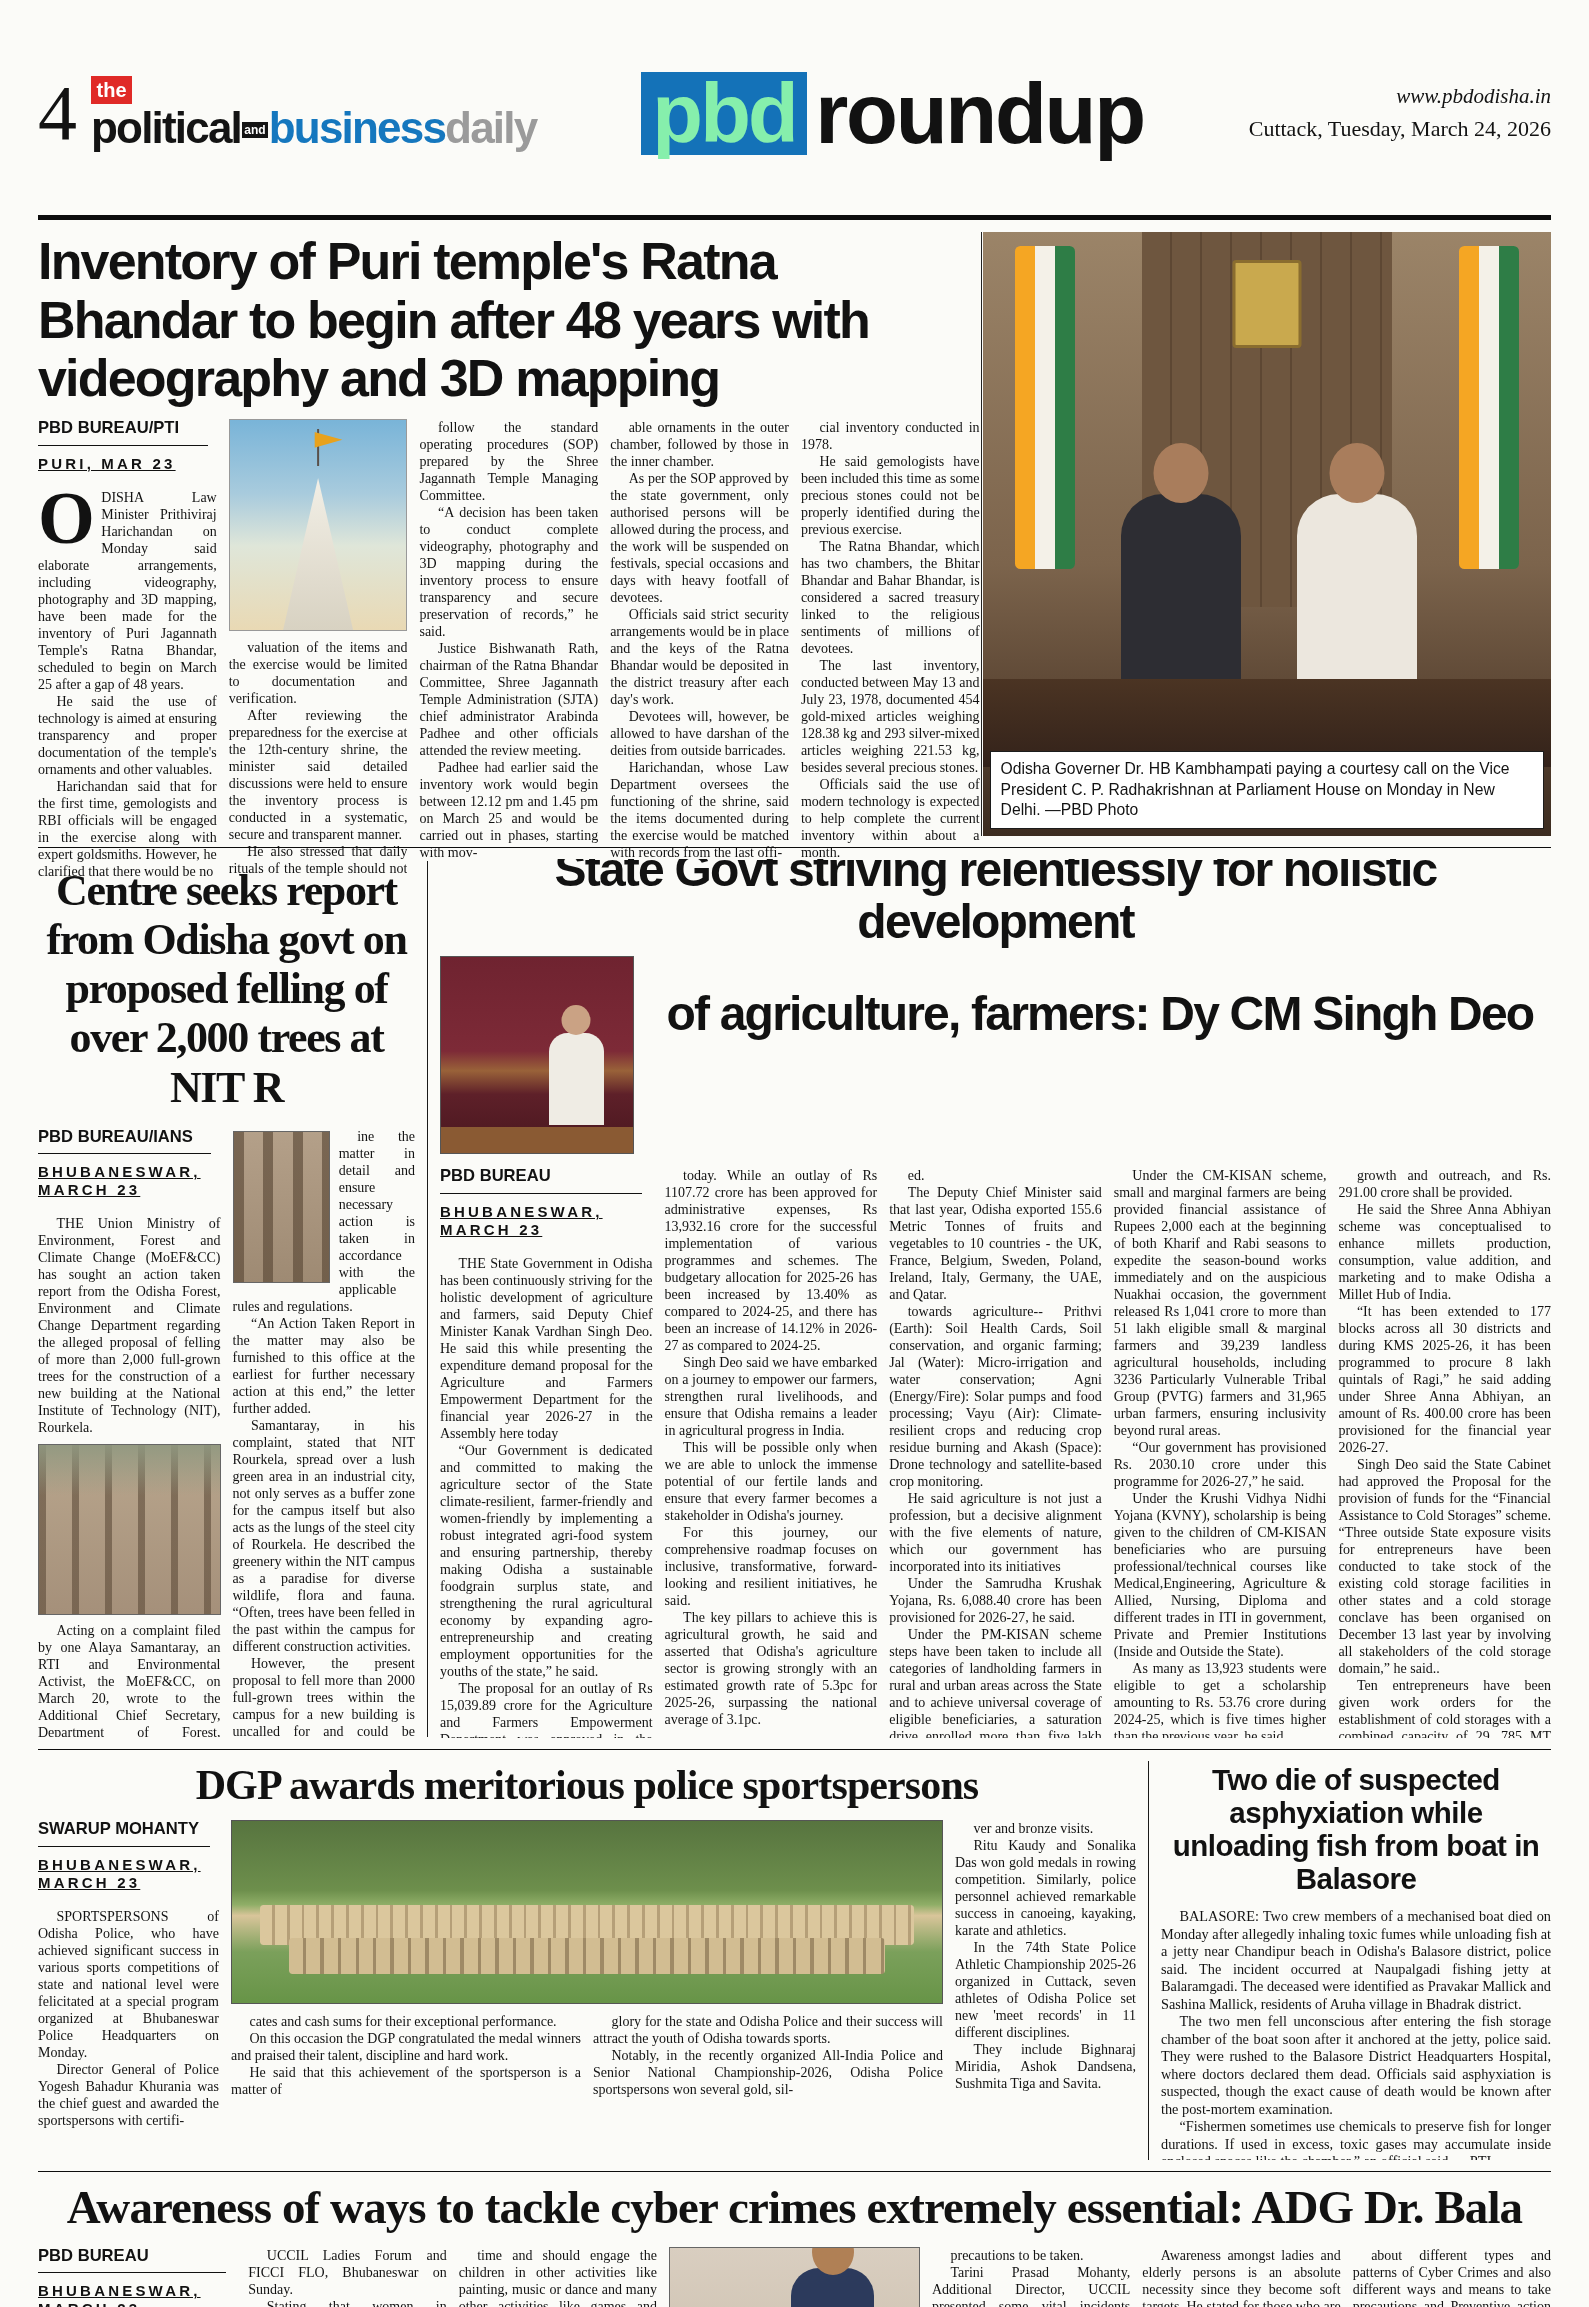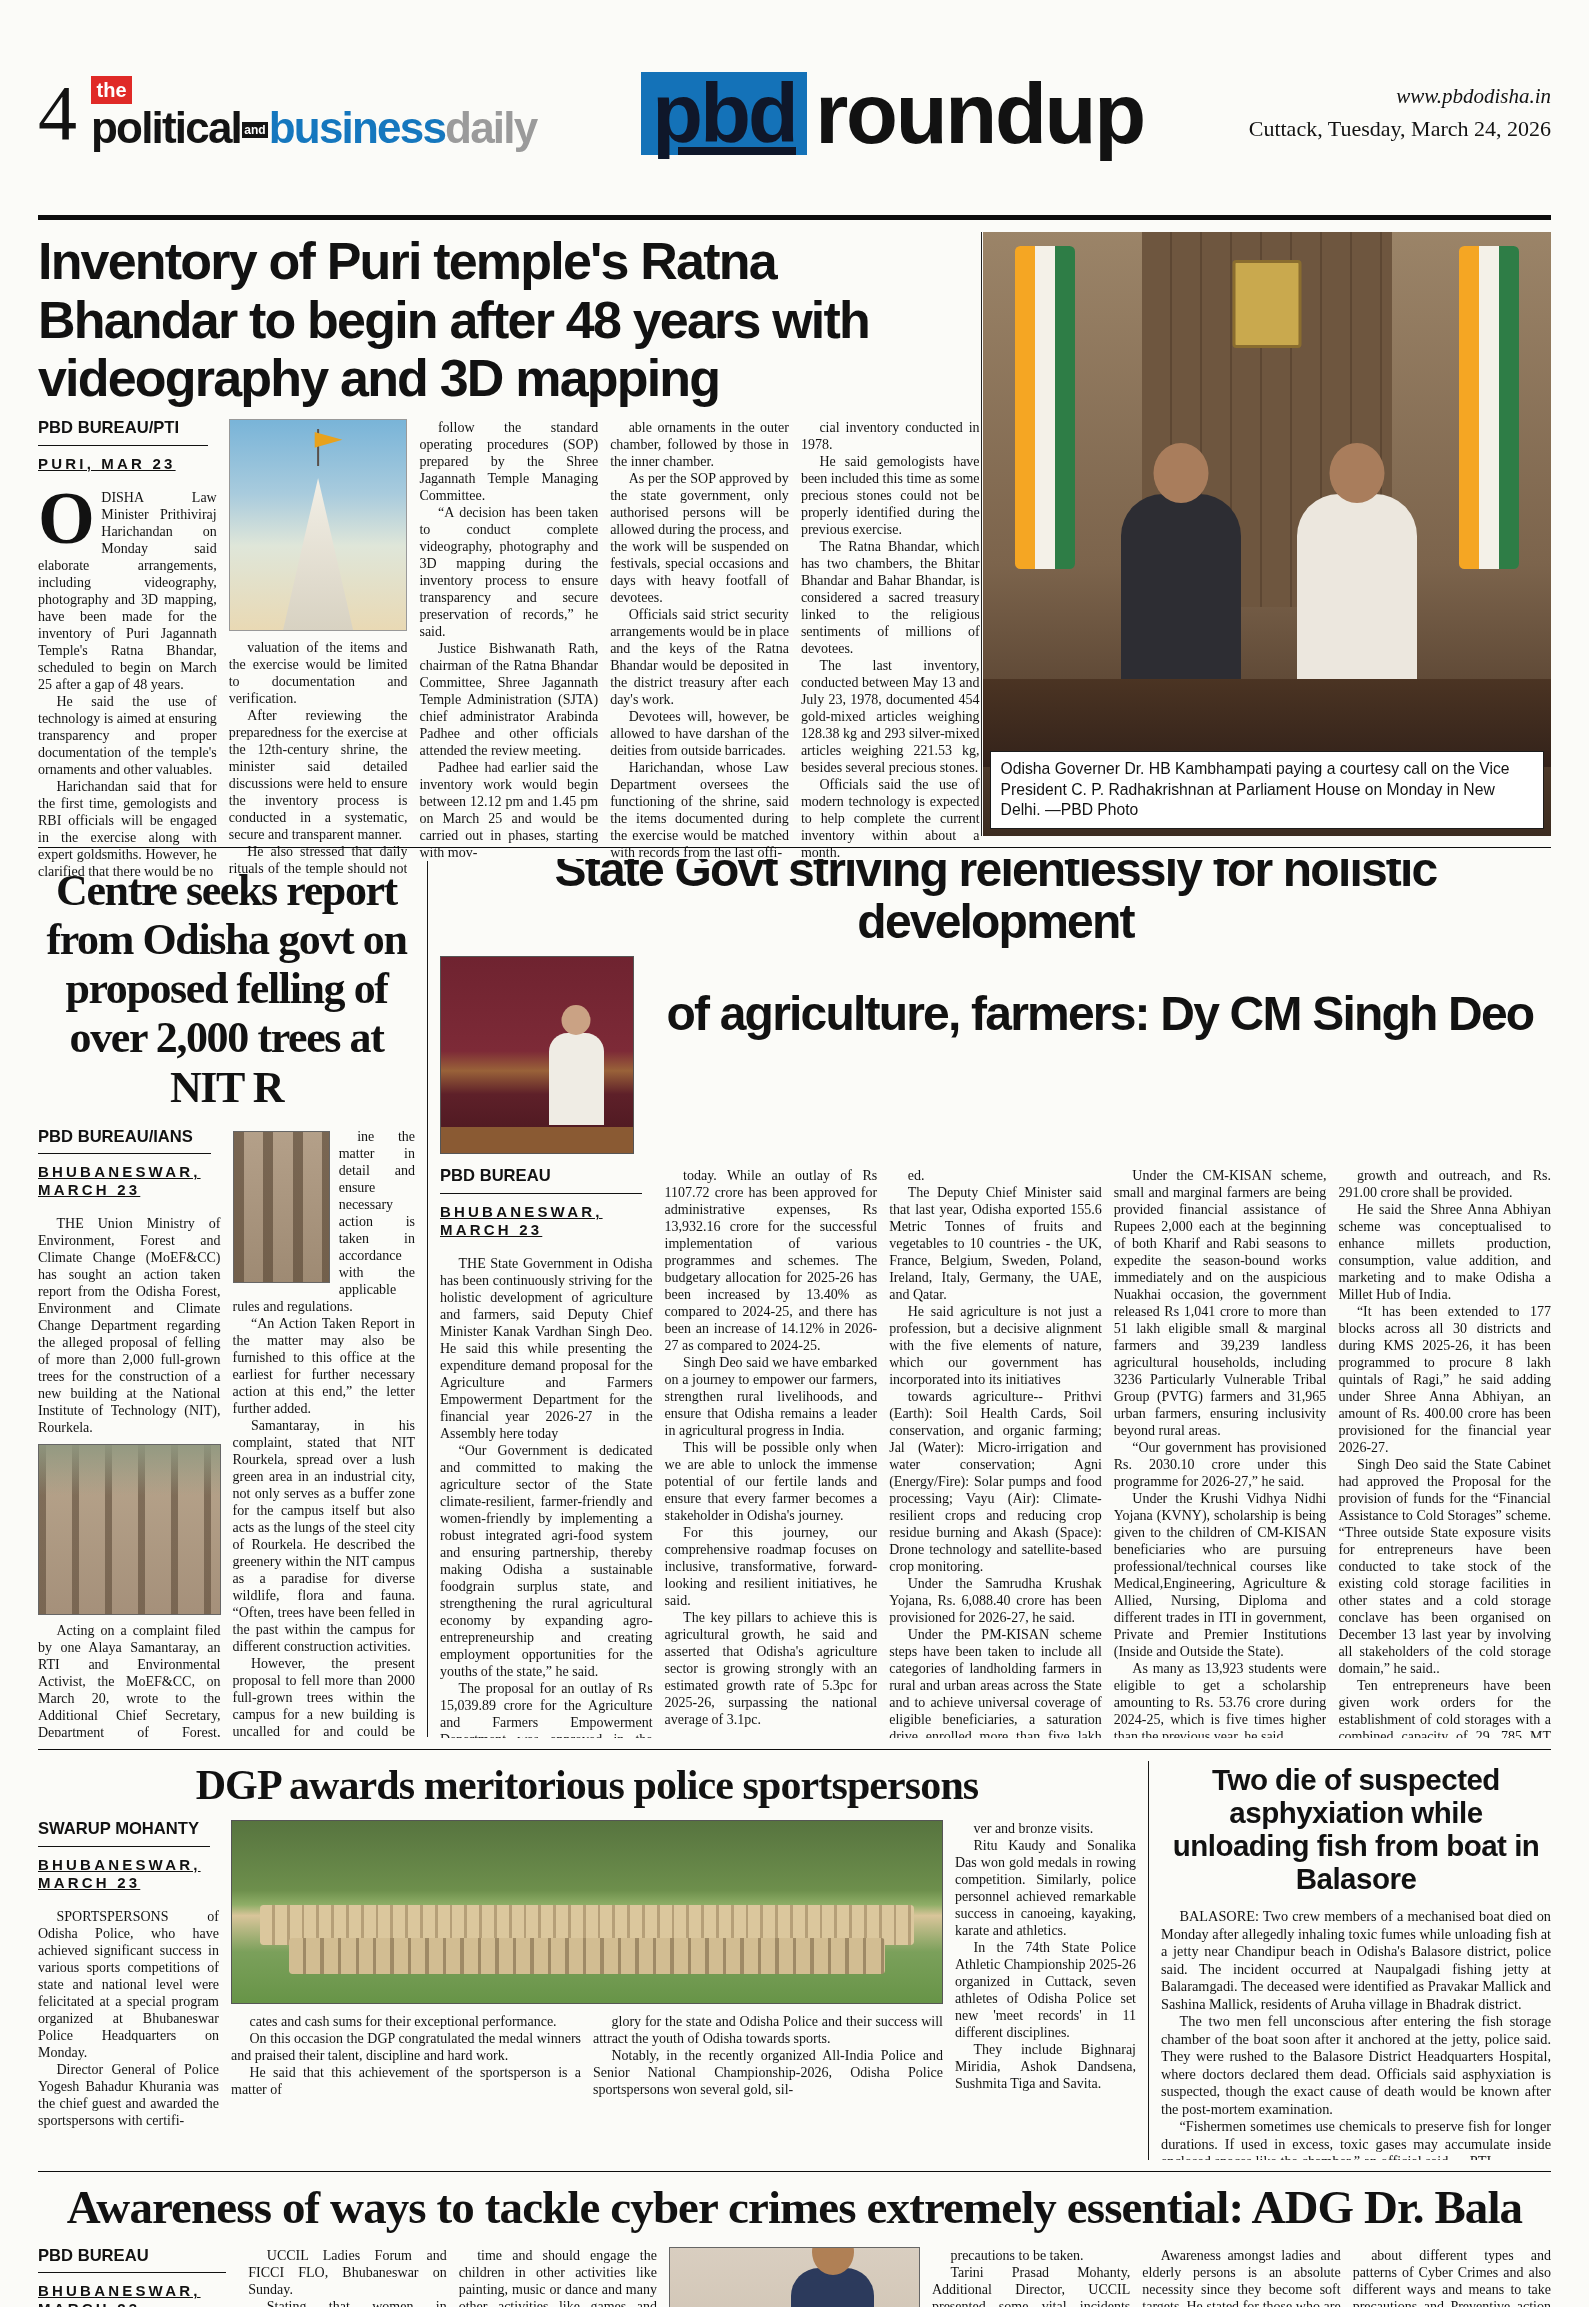--- a/index.html
+++ b/index.html
@@ -14,21 +14,21 @@
   .masthead { height:198px; display:flex; align-items:center; justify-content:space-between; }
   .pageno { font-size:78px; font-weight:400; line-height:1; }
   .brand { display:flex; flex-direction:column; margin-left:14px; flex:0 0 351px; }
   .brand .the { display:inline-block; background:#e02a27; color:#fff; font:bold 20px/1 "Liberation Sans", sans-serif; padding:3.7px 5.5px; width:max-content; margin-bottom:1.8px; }
   .brand .words { font:bold 44px/1 "Liberation Sans", sans-serif; letter-spacing:-1.8px; white-space:nowrap; }
   .brand .pol { color:#141414; }
   .brand .and { display:inline-block; background:#141414; color:#fff; font:bold 12px/1 "Liberation Sans", sans-serif; padding:1.8px 2.3px; vertical-align:8.3px; letter-spacing:0; margin:0 0.9px; }
   .brand .bus { color:#1577be; }
   .brand .dai { color:#9b9b9b; }
   .centerbrand { display:flex; align-items:center; gap:8.3px; }
-  .centerbrand .pbd { background:#1472b8; color:#0f172a; font:bold 83px/1 "Liberation Sans", sans-serif; padding:0 11px; letter-spacing:-2.8px;text-decoration:underline; }
+  .centerbrand .pbd { background:#1472b8; color:#86efac; font:bold 83px/1 "Liberation Sans", sans-serif; padding:0 11px; letter-spacing:-2.8px; }
   .centerbrand .roundup { color:#121212; font:bold 85px/1 "Liberation Sans", sans-serif; letter-spacing:-2.3px; }
   .editioninfo { text-align:right; }
   .editioninfo .site { font:italic 21px/1.5 "Liberation Serif", serif; }
   .editioninfo .date { font:22px/1.5 "Liberation Serif", serif; }
   .head-rule { height:5.5px; background:#0d0d0d; margin-top:2.8px; }
 
   
   .h-rule { border-top:1.8px solid #0d0d0d; margin:11px 0; }
   .byline { font:bold 16.6px/1.1 "Liberation Sans", sans-serif; border-bottom:1.4px solid #111; padding-bottom:7.4px; margin-bottom:9.2px; width:95%; }
   .dateline { font:bold 15px/1.2 "Liberation Sans", sans-serif; letter-spacing:3.2px; margin-bottom:15.7px;text-decoration:underline; }
@@ -263,22 +263,22 @@
         <div class="col">
             <p class="para">today. While an outlay of Rs 1107.72 crore has been approved for administrative expenses, Rs 13,932.16 crore for the successful implementation of various programmes and schemes. The budgetary allocation for 2025-26 has been increased by 13.40% as compared to 2024-25, and there has been an increase of 14.12% in 2026-27 as compared to 2024-25.</p>
             <p class="para">Singh Deo said we have embarked on a journey to empower our farmers, strengthen rural livelihoods, and ensure that Odisha remains a leader in agricultural progress in India.</p>
             <p class="para">This will be possible only when we are able to unlock the immense potential of our fertile lands and ensure that every farmer becomes a stakeholder in Odisha's journey.</p>
             <p class="para">For this journey, our comprehensive roadmap focuses on inclusive, transformative, forward-looking and resilient initiatives, he said.</p>
             <p class="para">The key pillars to achieve this is agricultural growth, he said and asserted that Odisha's agriculture sector is growing strongly with an estimated growth rate of 5.3pc for 2025-26, surpassing the national average of 3.1pc.</p>
           </div>
         <div class="col">
             <p class="para">ed.</p>
             <p class="para">The Deputy Chief Minister said that last year, Odisha exported 155.6 Metric Tonnes of fruits and vegetables to 10 countries - the UK, France, Belgium, Sweden, Poland, Ireland, Italy, Germany, the UAE, and Qatar.</p>
+            <p class="para">towards agriculture-- Prithvi (Earth): Soil Health Cards, Soil conservation, and organic farming; Jal (Water): Micro-irrigation and water conservation; Agni (Energy/Fire): Solar pumps and food processing; Vayu (Air): Climate-resilient crops and reducing crop residue burning and Akash (Space): Drone technology and satellite-based crop monitoring.</p>
             <p class="para">He said agriculture is not just a profession, but a decisive alignment with the five elements of nature, which our government has incorporated into its initiatives</p>
-            <p class="para">towards agriculture-- Prithvi (Earth): Soil Health Cards, Soil conservation, and organic farming; Jal (Water): Micro-irrigation and water conservation; Agni (Energy/Fire): Solar pumps and food processing; Vayu (Air): Climate-resilient crops and reducing crop residue burning and Akash (Space): Drone technology and satellite-based crop monitoring.</p>
             <p class="para">Under the Samrudha Krushak Yojana, Rs. 6,088.40 crore has been provisioned for 2026-27, he said.</p>
             <p class="para">Under the PM-KISAN scheme steps have been taken to include all categories of landholding farmers in rural and urban areas across the State and to achieve universal coverage of eligible beneficiaries, a saturation drive enrolled more than five lakh new farmers.</p>
           </div>
         <div class="col">
             <p class="para">Under the CM-KISAN scheme, small and marginal farmers are being provided financial assistance of Rupees 2,000 each at the beginning of both Kharif and Rabi seasons to expedite the season-bound works immediately and on the auspicious Nuakhai occasion, the government released Rs 1,041 crore to more than 51 lakh eligible small &amp; marginal farmers and 39,239 landless agricultural households, including 3236 Particularly Vulnerable Tribal Group (PVTG) farmers and 31,965 urban farmers, ensuring inclusivity beyond rural areas.</p>
             <p class="para">“Our government has provisioned Rs. 2030.10 crore under this programme for 2026-27,” he said.</p>
             <p class="para">Under the Krushi Vidhya Nidhi Yojana (KVNY), scholarship is being given to the children of CM-KISAN beneficiaries who are pursuing professional/technical courses like Medical,Engineering, Agriculture &amp; Allied, Nursing, Diploma and different trades in ITI in government, Private and Premier Institutions (Inside and Outside the State).</p>
             <p class="para">As many as 13,923 students were eligible to get a scholarship amounting to Rs. 53.76 crore during 2024-25, which is five times higher than the previous year, he said.</p>
           </div>
         <div class="col">

